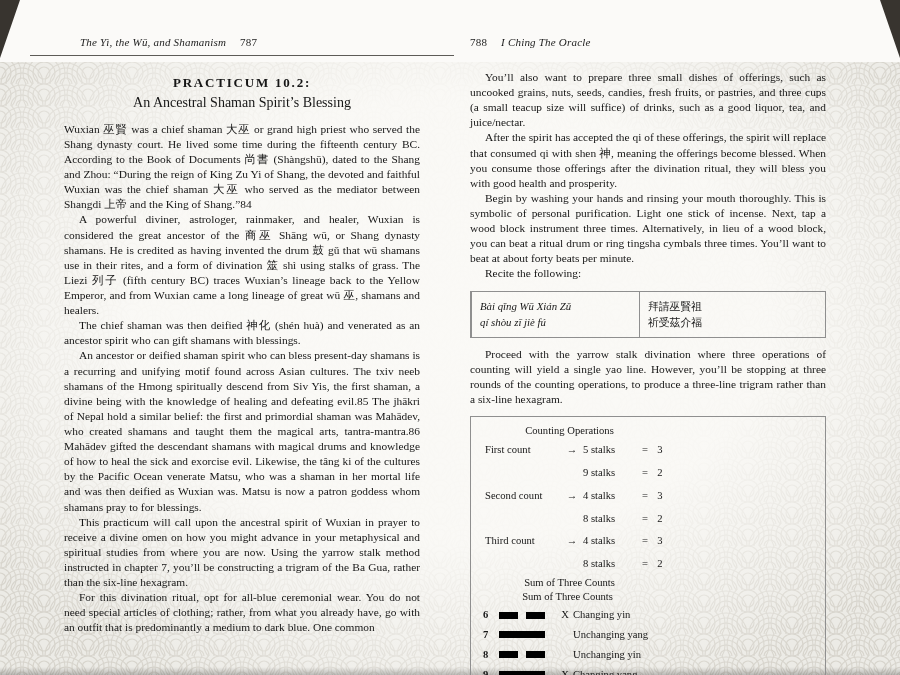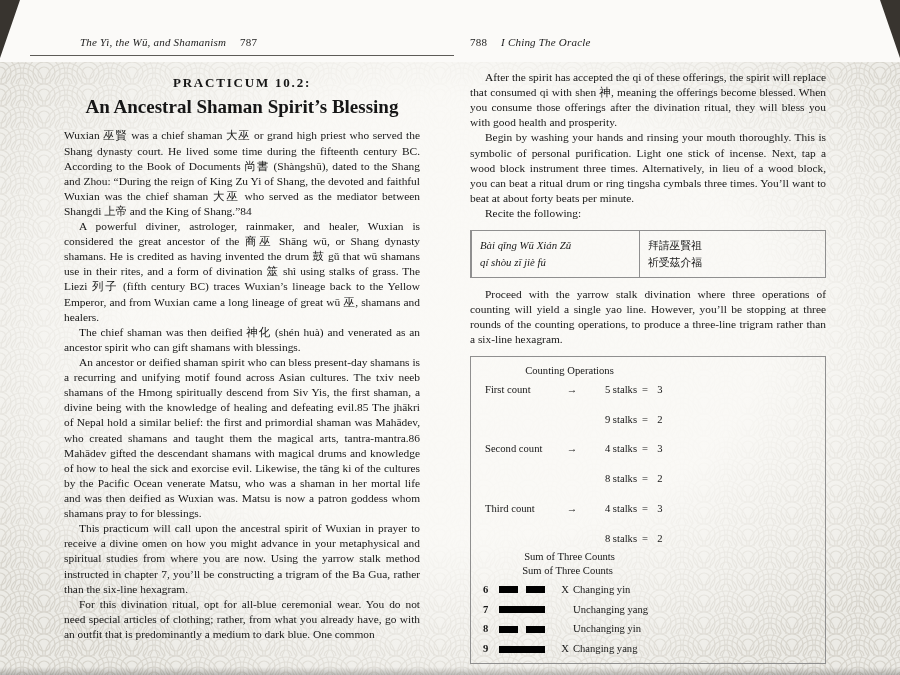--- a/index.html
+++ b/index.html
@@ -20,37 +20,37 @@
   .runhead-left{left:80px;}
   .runhead-right{left:470px;justify-content:flex-start;}
   .hdr-title{font-style:italic;}
   .header-rule{position:absolute;top:55px;left:30px;width:424px;height:1px;background:#5d5b57;}
   .col{position:absolute;top:70px;width:356px;font-size:11.4px;line-height:1.325;
        text-align:justify;}
   .col-left{left:64px;}
   .col-right{left:470px;}
   .prac-title{text-align:center;margin:4px 0 9px 0;}
   .t1{font-weight:bold;font-size:13px;letter-spacing:1.8px;}
-  .t2{font-weight:bold;font-size:19px;margin-top:3px;}
+  .t2{font-weight:normal;font-size:14px;margin-top:3px;}
   p{margin:0;text-indent:15px;}
   p.noindent{text-indent:0;}
   .recite-table{display:grid;grid-template-columns:1fr 98px 88px;border:1px solid #8f8f8f;
         margin:9px 0;font-size:10.8px;line-height:1.55;text-align:left;}
   .recite-table .cell{padding:6px 8px;white-space:pre-line;}
   .cell.py{font-style:italic;border-left:1px solid #8f8f8f;}
   .cell.zh{border-left:1px solid #8f8f8f;}
   .counting-table{display:flex;border:1px solid #8f8f8f;margin-top:9px;padding:7px 8px;
         font-size:10.6px;line-height:1.3;text-align:left;flex-direction:column;}
   .ct-left{width:50%;padding:0 6px;}
   .ct-right{width:50%;padding:0 4px;}
   .ct-title{text-align:center;margin-bottom:5px;}
-  .ct-grid{display:grid;grid-template-columns:76px 22px 54px 16px 14px;row-gap:16px;align-items:center;}
+  .ct-grid{display:grid;grid-template-columns:76px 22px 54px 16px 14px;row-gap:9px;align-items:center;}
   .ct-label{text-align:left;}
   .ct-arrow{text-align:center;}
-  .ct-stalks{text-align:right;}
+  .ct-stalks{text-align:left;}
   .ct-eq{text-align:center;}
   .ct-val{text-align:center;}
   .ct-footer{text-align:center;margin-top:5px;}
   .sum-rows{display:grid;grid-template-columns:16px 58px 16px auto;row-gap:6px;
         align-items:center;margin-top:3px;}
   .sum-val{font-weight:bold;}
   .bar{width:46px;height:7px;background:#000;}
   .bar.broken{background:linear-gradient(90deg,#000 0 42%,transparent 42% 58%,#000 58% 100%);}
   .sum-mark{text-align:center;}
 </style>
@@ -104,20 +104,21 @@
     </div>
     <p class="noindent">Wuxian 巫賢 was a chief shaman 大巫 or grand high priest who served the Shang dynasty court. He lived some time during the fifteenth century BC. According to the Book of Documents 尚書 (Shàngshū), dated to the Shang and Zhou: “During the reign of King Zu Yi of Shang, the devoted and faithful Wuxian was the chief shaman 大巫 who served as the mediator between Shangdi 上帝 and the King of Shang.”84</p>
     <p>A powerful diviner, astrologer, rainmaker, and healer, Wuxian is considered the great ancestor of the 商巫 Shāng wū, or Shang dynasty shamans. He is credited as having invented the drum 鼓 gǔ that wū shamans use in their rites, and a form of divination 筮 shì using stalks of grass. The Liezi 列子 (fifth century BC) traces Wuxian’s lineage back to the Yellow Emperor, and from Wuxian came a long lineage of great wū 巫, shamans and healers.</p>
     <p>The chief shaman was then deified 神化 (shén huà) and venerated as an ancestor spirit who can gift shamans with blessings.</p>
     <p>An ancestor or deified shaman spirit who can bless present-day shamans is a recurring and unifying motif found across Asian cultures. The txiv neeb shamans of the Hmong spiritually descend from Siv Yis, the first shaman, a divine being with the knowledge of healing and defeating evil.85 The jhākri of Nepal hold a similar belief: the first and primordial shaman was Mahādev, who created shamans and taught them the magical arts, tantra-mantra.86 Mahādev gifted the descendant shamans with magical drums and knowledge of how to heal the sick and exorcise evil. Likewise, the tâng ki of the cultures by the Pacific Ocean venerate Matsu, who was a shaman in her mortal life and was then deified as Wuxian was. Matsu is now a patron goddess whom shamans pray to for blessings.</p>
     <p>This practicum will call upon the ancestral spirit of Wuxian in prayer to receive a divine omen on how you might advance in your metaphysical and spiritual studies from where you are now. Using the yarrow stalk method instructed in chapter 7, you’ll be constructing a trigram of the Ba Gua, rather than the six-line hexagram.</p>
     <p>For this divination ritual, opt for all-blue ceremonial wear. You do not need special articles of clothing; rather, from what you already have, go with an outfit that is predominantly a medium to dark blue. One common</p>
   </div>
 
   <div class="col col-right">
+    <p>You’ll also want to prepare three small dishes of offerings, such as uncooked grains, nuts, seeds, candies, fresh fruits, or pastries, and three cups (a small teacup size will suffice) of drinks, such as a good liquor, tea, and juice/nectar.</p>
     <p>After the spirit has accepted the qi of these offerings, the spirit will replace that consumed qi with shen 神, meaning the offerings become blessed. When you consume those offerings after the divination ritual, they will bless you with good health and prosperity.</p>
     <p>Begin by washing your hands and rinsing your mouth thoroughly. This is symbolic of personal purification. Light one stick of incense. Next, tap a wood block instrument three times. Alternatively, in lieu of a wood block, you can beat a ritual drum or ring tingsha cymbals three times. You’ll want to beat at about forty beats per minute.</p>
     <p>Recite the following:</p>
 
     <div class="recite-table">
       <div class="cell py">Bài qǐng Wū Xián Zǔ
 qí shòu zī jiè fú</div>
       <div class="cell zh">拜請巫賢祖
 祈受茲介福</div>
     </div>

